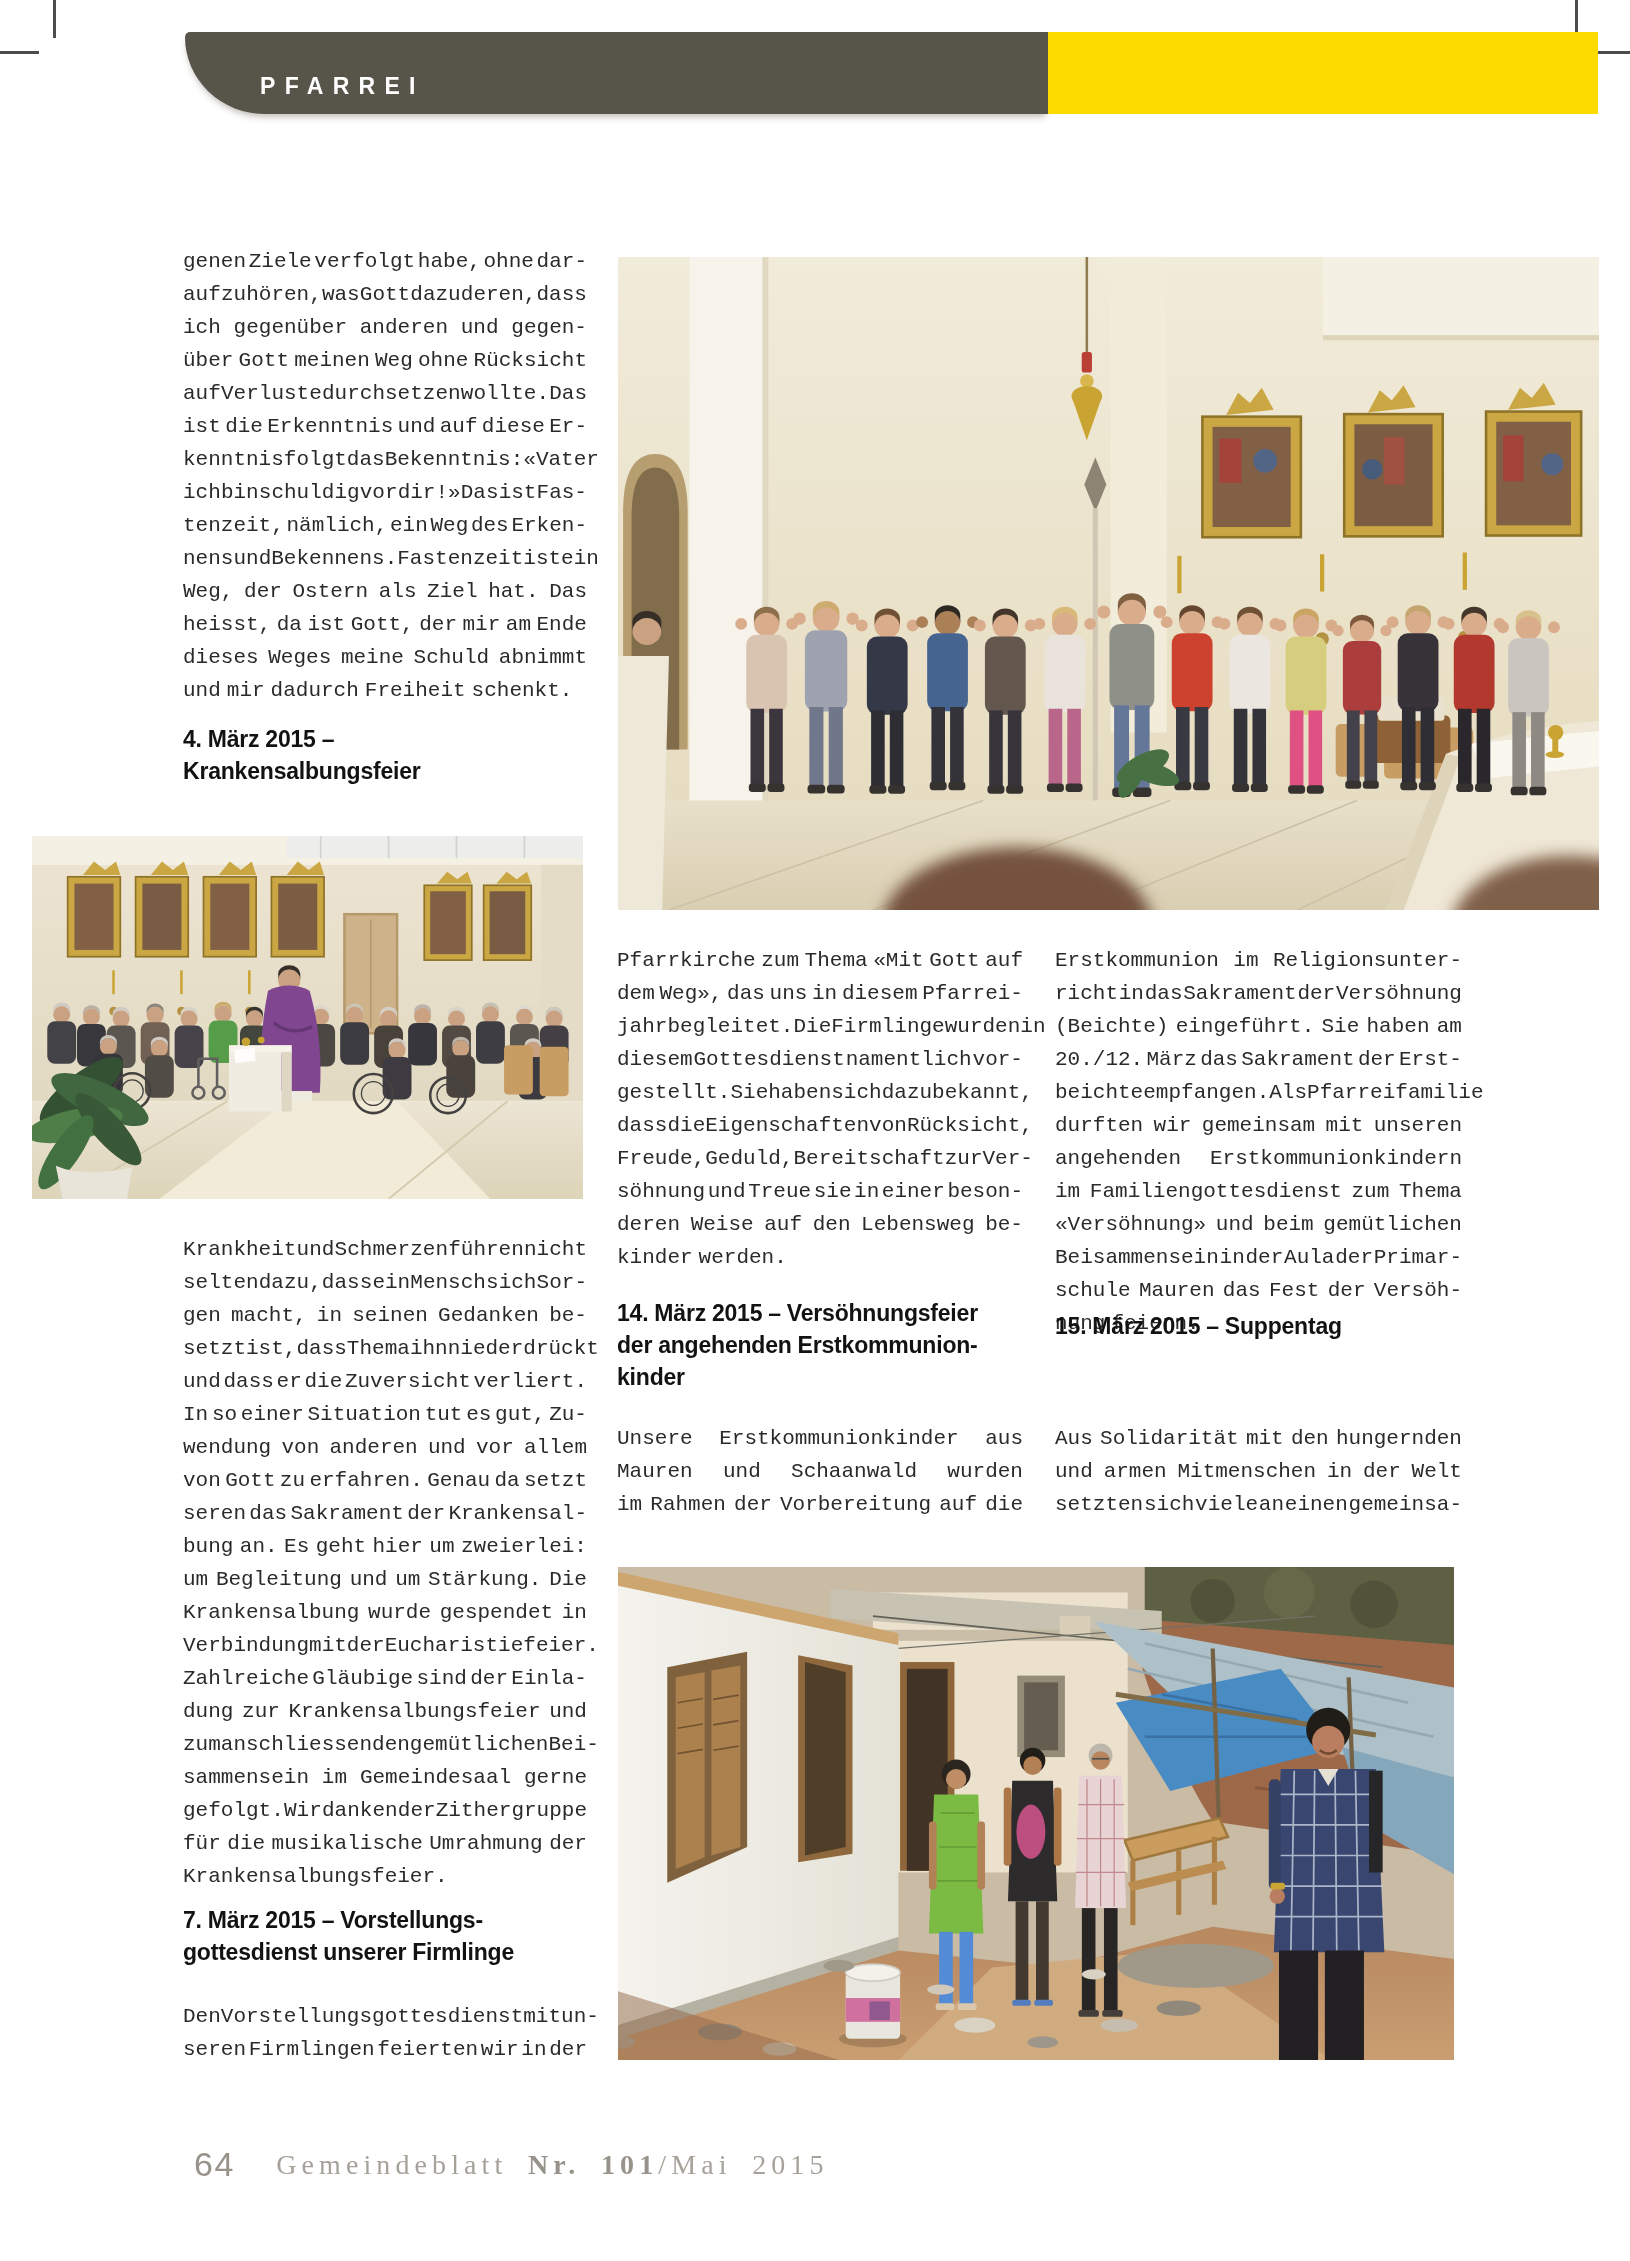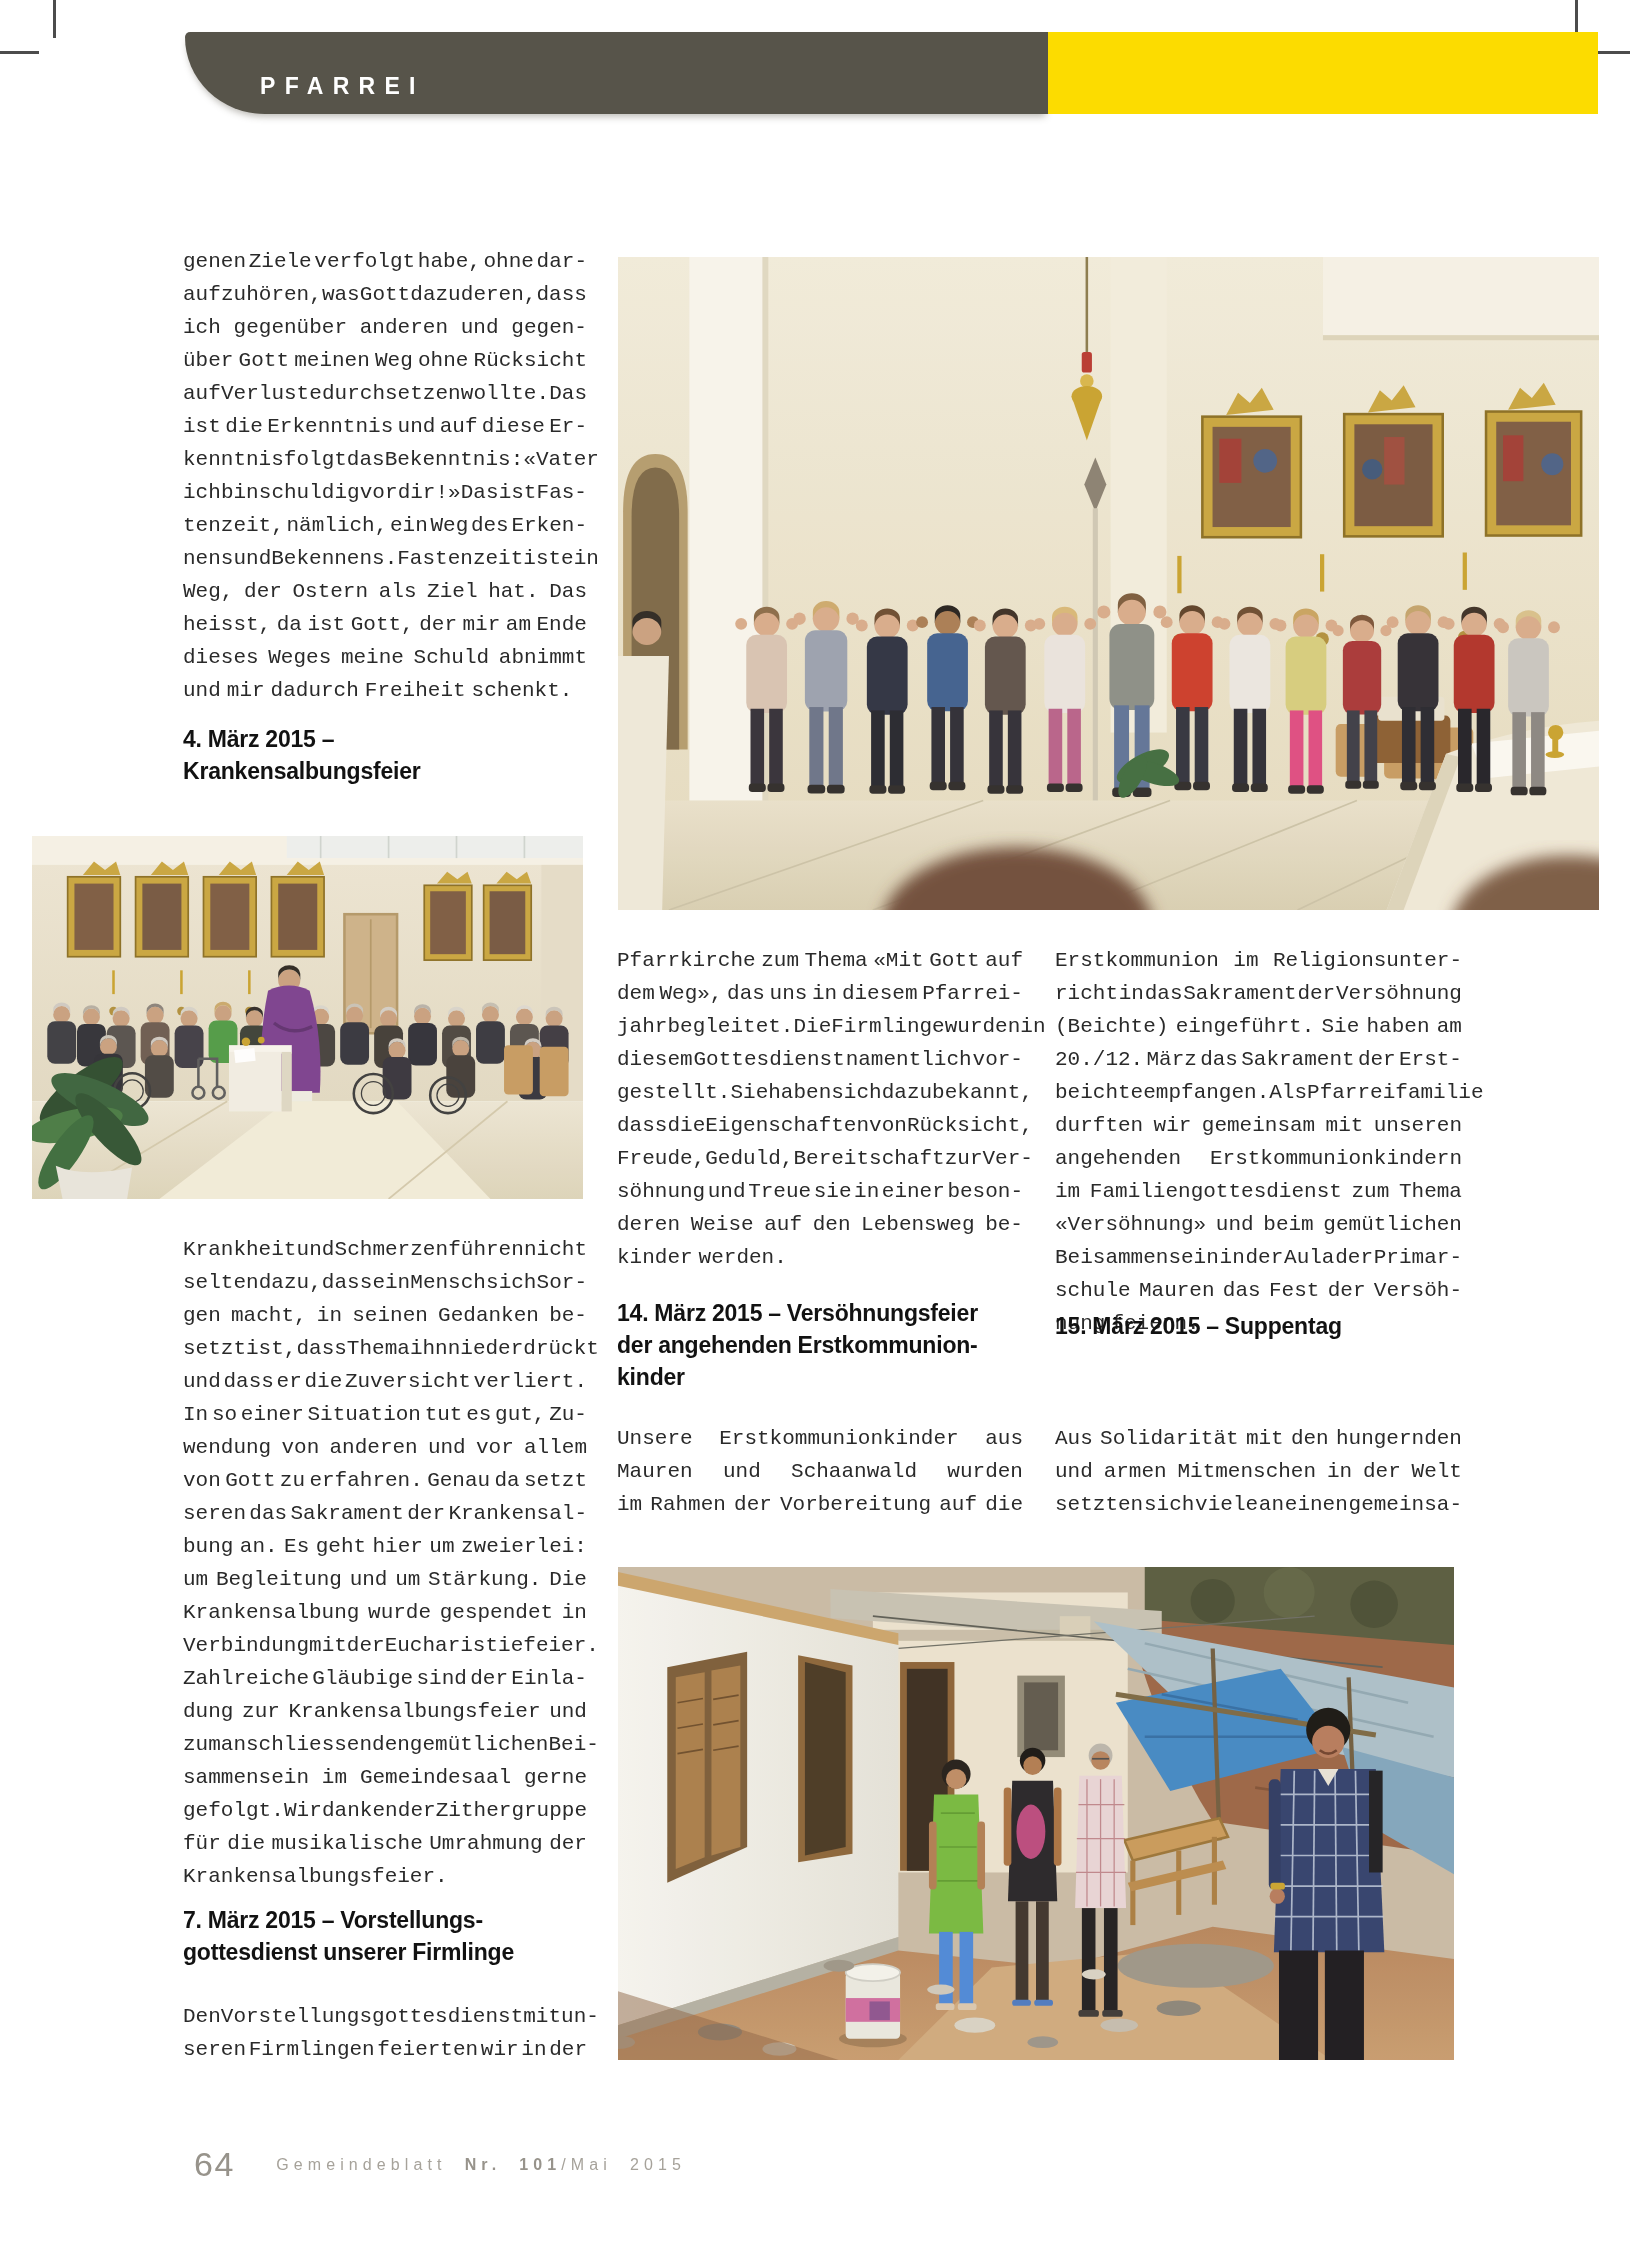--- a/index.html
+++ b/index.html
@@ -23,21 +23,21 @@
   .hd{position:absolute;font-weight:bold;font-size:23px;line-height:32px;
       color:var(--ink_heading,#111);letter-spacing:-0.2px;}
   .hd .ln{justify-content:flex-start;gap:.26em;}
   
   .photo{position:absolute;overflow:hidden;}
   .photo svg{display:block;width:100%;height:100%;}
   
   .footer{position:absolute;left:194px;top:2133px;display:flex;align-items:center;gap:41px;
           color:var(--footer_text,#a6a29a);margin-top:12px;}
   .pageno{font-size:34px;letter-spacing:1.7px;color:#97938b;}
-  .mag{font-size:16px;letter-spacing:5.1px;word-spacing:8.5px;}
+  .mag{font-size:28px;letter-spacing:5.1px;word-spacing:8.5px;font-family:Liberation Serif, serif;}
   .mag b{font-weight:bold;color:#97938b;letter-spacing:5.1px;}
 </style>
 </head>
 <body>
 
 <div class="page">
 
   <div class="crop" style="left:53px;top:0;width:2.5px;height:38px"></div>
   <div class="crop" style="left:0;top:51px;width:39px;height:2.5px"></div>
   <div class="crop" style="left:1575px;top:0;width:2.5px;height:38px"></div>

